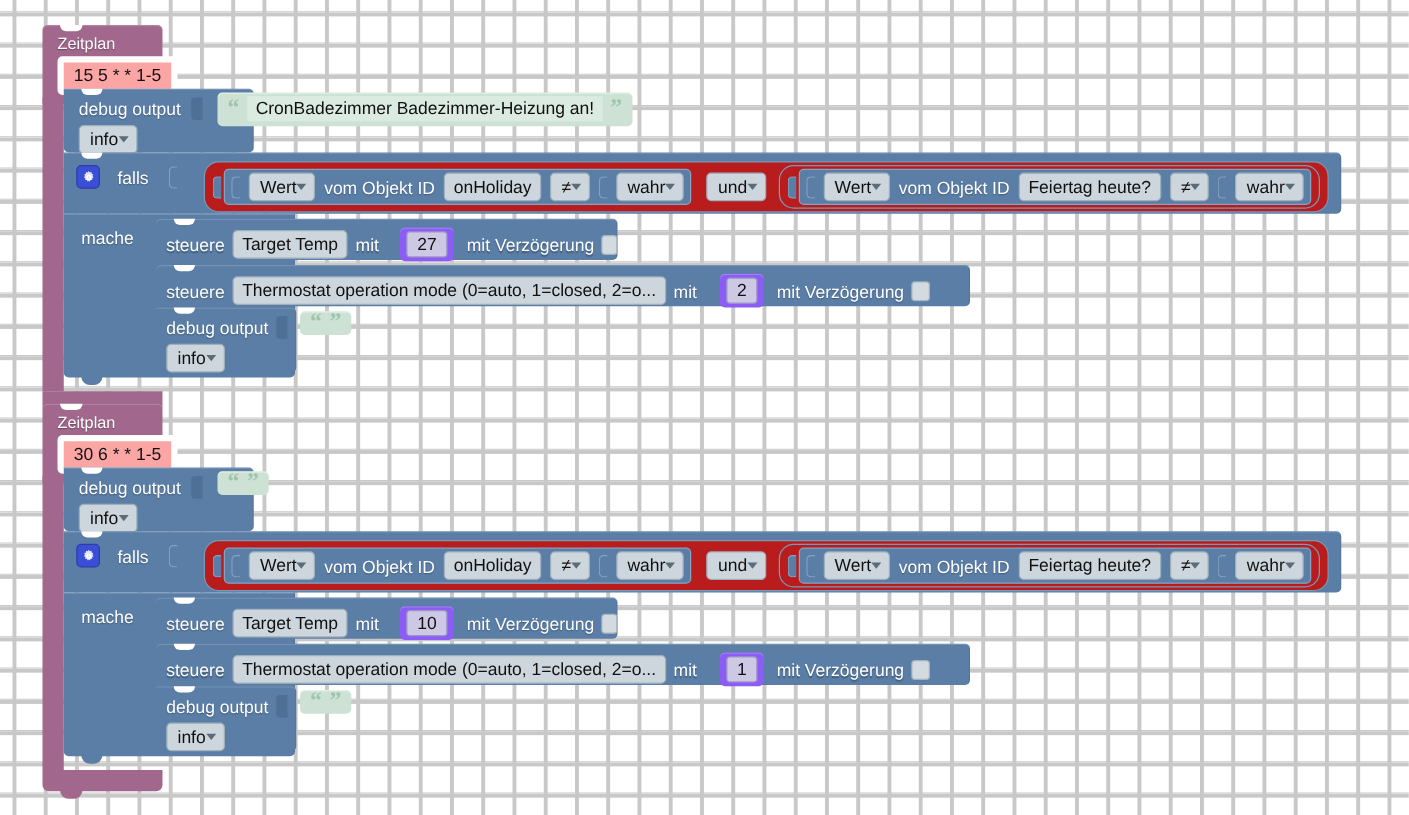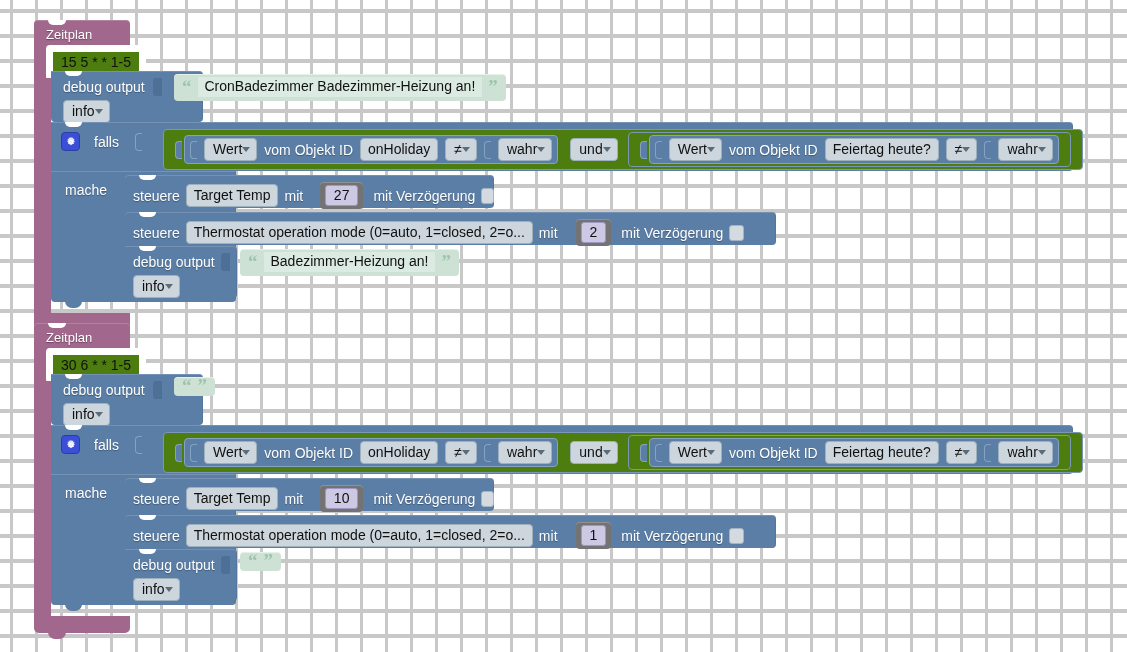--- a/index.html
+++ b/index.html
@@ -33,22 +33,22 @@
   .sched-head {
     color:#ffffff; font-size:13px; padding:6px 10px 2px 12px; line-height:17px;
     text-shadow:0 1px 1px rgba(0,0,0,.35);
   }
   .sched-notch {
     position:absolute; top:0; left:14px; width:18px; height:5px;
     background:#ffffff; border-radius:0 0 9px 9px;
   }
   .sched-field-wrap { padding:0 10px 7px 12px; }
   .field-pink {
-    display:inline-block; background:#4d7c0f; color:#111;
-    border:7px solid #ffffff; border-radius:4px;
+    display:inline-block; background:#fca5a5; color:#111;
+    border:5px solid #ffffff; border-radius:4px;
     font-size:14px; padding:2px 8px 3px; line-height:16px;
     white-space:nowrap;
   }
   
   .sched-spine { position:absolute; width:17px; background:#a1678c; }
   .sched-foot  { position:absolute; height:17px; background:#a1678c; border-radius:0 0 5px 5px;}
   .sched-foot::after{
     content:""; position:absolute; left:14px; bottom:-6px;
     width:18px; height:7px; background:#a1678c; border-radius:0 0 9px 9px;
   }
@@ -100,39 +100,39 @@
     background:#dcebe1; color:#101010; border-radius:0;
     font-size:14px; line-height:17px; padding:1px 7px 2px; white-space:nowrap;
   }
   .socket-l{
     width:9px;height:18px;display:inline-block;background:#4e6f96;border-radius:3px 0 0 3px;
   }
 
   
   .numblk {
     display:inline-flex; align-items:center;
-    background:#737373; border-radius:4px; padding:3px 5px;
+    background:#8b5cf6; border-radius:4px; padding:3px 5px;
     box-shadow: inset 0 1px 0 rgba(255,255,255,.22);
   }
   .numfld {
     background:#cdc8e4; color:#101010; border:1px solid #9e97c4;
     border-radius:3px; font-size:14px; line-height:16px; padding:1px 8px 2px;
     min-width:24px; text-align:center;
   }
   .numsock{ width:7px;height:17px;background:#5b7ea6; border-radius:3px 0 0 3px; display:inline-block; margin-right:-1px;}
 
   
   .gear {
     width:19px;height:19px;background:#3b4ed6;border:1px solid #2c3da8;border-radius:4px;
     display:flex;align-items:center;justify-content:center;
   }
   .valbox-outer {
     display:inline-flex; align-items:center;
-    background:#4d7c0f; border:1px solid #7a97b8; border-radius:4px;
-    padding:2px 11px;
+    background:#b91c1c; border:1px solid #7a97b8; border-radius:12px;
+    padding:2px 6px;
   }
   .cmp {
     display:inline-flex; align-items:center; gap:7px;
     background:#5b7ea6; border:1px solid #86a2c0; border-radius:4px; padding:2px 5px;
   }
   .jog{
     width:7px;height:18px;display:inline-block;
     background:#5b7ea6;border:1px solid #86a2c0;border-right:none;border-radius:4px 0 0 4px;
   }
 </style>
@@ -285,21 +285,20 @@
     <div class="row" style="padding:4px 0 0 8px;">
       <span class="dd">
         <span>info</span>
         <i class="caret"></i>
       </span>
     </div>
   </div>
   <div class="blk" style="left:240px; top:249px;">
     <span class="strblk">
       <span class="quote">“</span>
-      <span class="strtxt">Badezimmer-Heizung an!</span>
       <span class="quote">”</span>
     </span>
   </div>
 
   <div class="blk" style="left:34px; top:323px;">
     <div class="sched" style="width:96px;">
       <div class="sched-notch"></div>
       <div class="sched-head">Zeitplan</div>
       <div class="sched-field-wrap">
         <span class="field-pink">30 6 * * 1-5</span>

